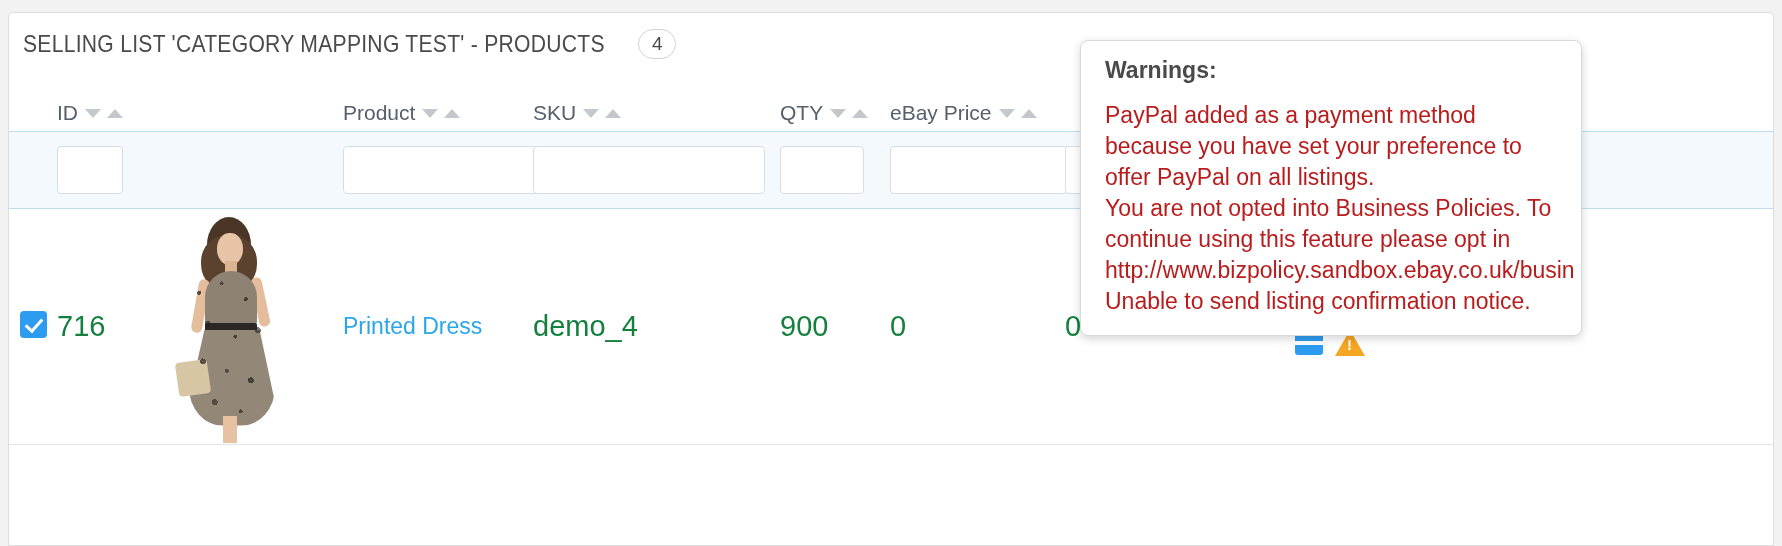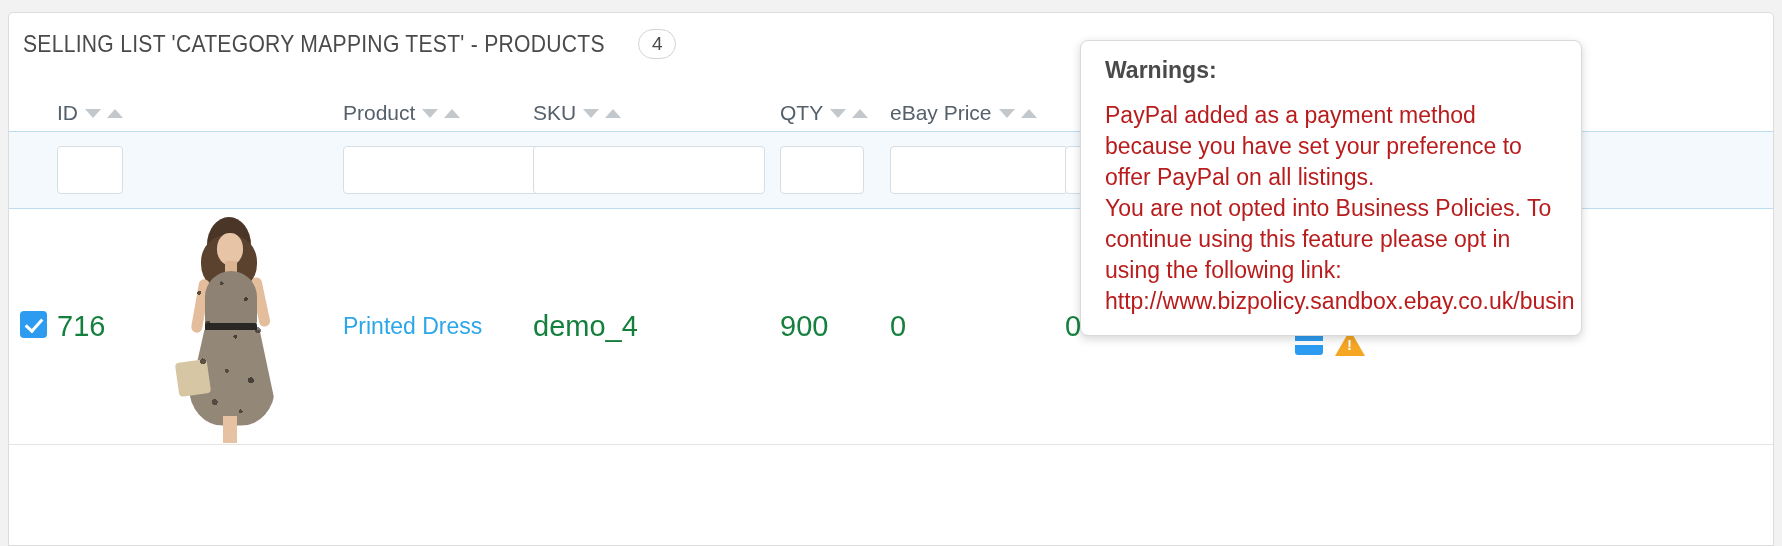--- a/index.html
+++ b/index.html
@@ -502,17 +502,17 @@
     </div>
   </div>
 
   <div class="tooltip">
     <div class="tt-title">Warnings:</div>
     <div class="tt-line">PayPal added as a payment method</div>
     <div class="tt-line">because you have set your preference to</div>
     <div class="tt-line">offer PayPal on all listings.</div>
     <div class="tt-line">You are not opted into Business Policies. To</div>
     <div class="tt-line">continue using this feature please opt in</div>
-    <div class="tt-line">using the following link:</div>
     <div class="tt-line">http://www.bizpolicy.sandbox.ebay.co.uk/busin</div>
+    <div class="tt-line">Unable to send listing confirmation notice.</div>
   </div>
 
 </div>
 
 </body></html>

